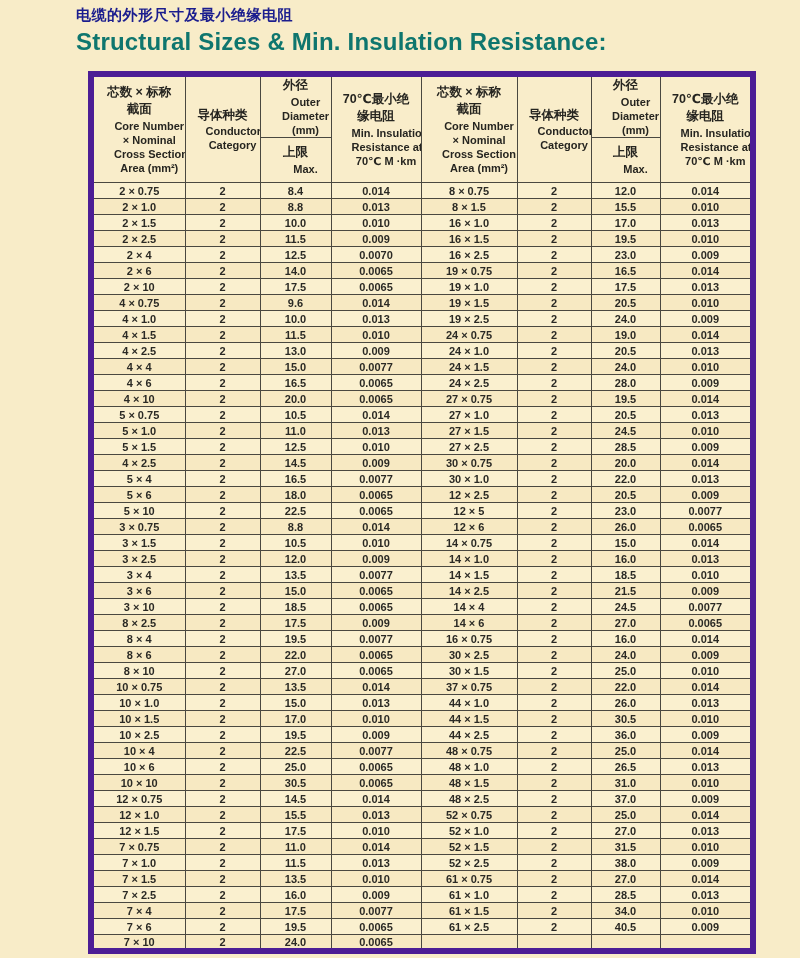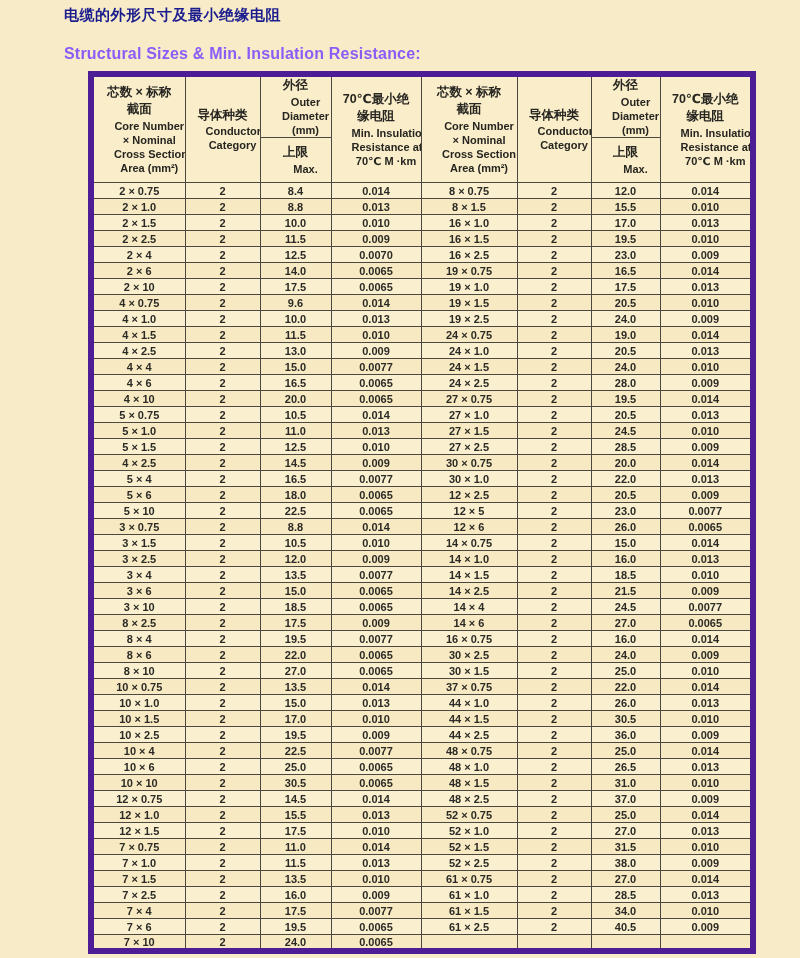--- a/index.html
+++ b/index.html
@@ -4,23 +4,23 @@
 <style>
   html,body { margin:0; padding:0; }
   body {
     width:800px; height:958px;
     background:#F8ECC8;
     font-family:"Liberation Sans","DejaVu Sans",sans-serif;
     position:relative;
     overflow:hidden;
     color:#2b2a25;
   }
-  .titles { position:absolute; left:64px; top:6px; }
+  .titles { position:absolute; left:76px; top:6px; }
   .title-zh { color:#1b1d8e; font-size:15px; font-weight:bold; letter-spacing:0.5px; }
-  .title-en { color:#8b5cf6; font-size:16px; font-weight:bold; margin-top:20px; letter-spacing:0.2px; }
+  .title-en { color:#0f766e; font-size:24px; font-weight:bold; margin-top:3px; letter-spacing:0.2px; }
   .subtitles { position:absolute; right:44px; top:37px; text-align:right; }
   .subtitle-zh { font-size:13.5px; font-weight:bold; color:#1f1d18; letter-spacing:0.3px; }
   .subtitle-en { font-size:12.5px; font-weight:bold; color:#1f1d18; margin-top:2px; }
 
   table.spec {
     position:absolute; left:88px; top:71px;
     width:662px;
     border-collapse:collapse;
     table-layout:fixed;
     border:6px solid #4c1d95;

